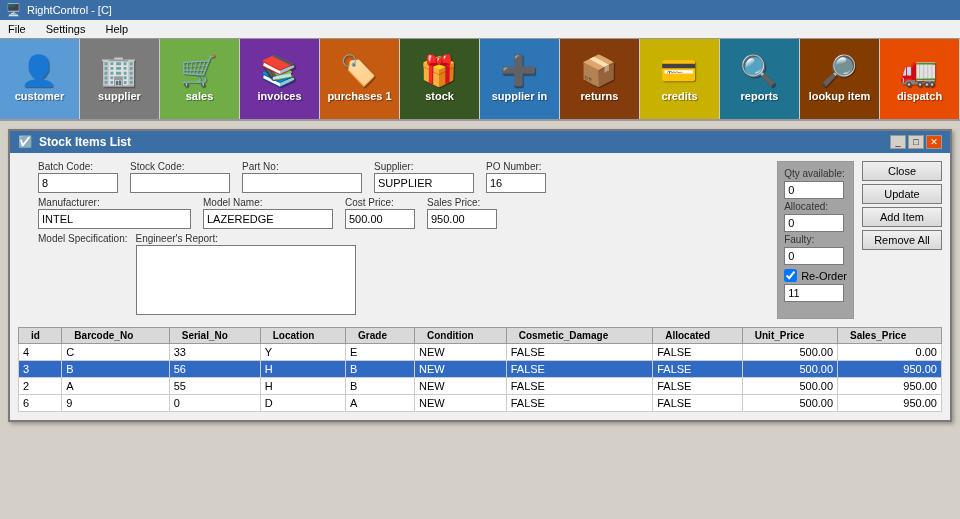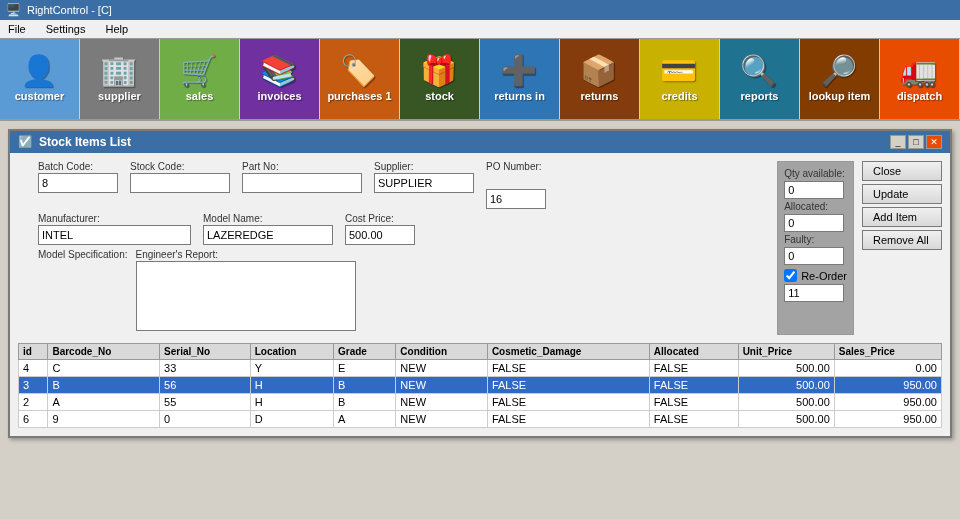--- a/index.html
+++ b/index.html
@@ -52,30 +52,30 @@
     .textarea-group textarea { border: 1px solid #7a7a7a; background: white; font-size: 11px; resize: none; }
 
     .text-areas-row { display: flex; gap: 8px; margin-bottom: 4px; }
 
     
     .right-panel { border: 1px solid #999; background: #a3a3a3; padding: 6px; display: flex; flex-direction: column; gap: 2px; }
     .field-label { font-size: 10px; color: #333; }
     .field-value { border: 1px solid #7a7a7a; background: white; height: 18px; width: 60px; padding: 1px 3px; font-size: 11px; }
     .checkbox-row { display: flex; align-items: flex-end; gap: 4px; margin-top: 2px; }
     .right-buttons { display: flex; flex-direction: column; gap: 3px; margin-left: 8px; }
-    .right-btn { border: 1px solid #7a7a7a; background: linear-gradient(to bottom, #f0f0f0, #d8d8d8); padding: 3px 10px; font-size: 11px; cursor: pointer; width: 80px; text-align: left; }
+    .right-btn { border: 1px solid #7a7a7a; background: linear-gradient(to bottom, #f0f0f0, #d8d8d8); padding: 3px 10px; font-size: 11px; cursor: pointer; width: 80px; text-align: center; }
     .right-btn:disabled { color: #999; }
 
     .right-side { display: flex; }
 
     
     .table-area { padding: 0 8px 8px 8px; }
     table { width: 100%; border-collapse: collapse; font-size: 11px; }
     thead tr { background: #d9d9d9; }
-    th { border: 1px solid #999; padding: 2px 4px; text-align: left; font-weight: bold; font-size: 10px; white-space: nowrap; }
+    th { border: 1px solid #999; padding: 2px 12px; text-align: left; font-weight: bold; font-size: 10px; white-space: nowrap; }
     td { border: 1px solid #ccc; padding: 2px 4px; white-space: nowrap; }
     tr.normal { background: white; }
     tr.selected { background: #316ac5; color: white; }
 
     .toolbar-icon { font-size: 30px; line-height: 1; }
   </style>
 </head>
 <body>
 
 <div class="title-bar">
@@ -111,21 +111,21 @@
   <button class="toolbar-btn btn-purchases">
     <span class="toolbar-icon">🏷️</span>
     <span class="label">purchases 1</span>
   </button>
   <button class="toolbar-btn btn-stock">
     <span class="toolbar-icon">🎁</span>
     <span class="label">stock</span>
   </button>
   <button class="toolbar-btn btn-booking">
     <span class="toolbar-icon">➕</span>
-    <span class="label">returns in</span>
+    <span class="label">supplier in</span>
   </button>
   <button class="toolbar-btn btn-returns">
     <span class="toolbar-icon">📦</span>
     <span class="label">returns</span>
   </button>
   <button class="toolbar-btn btn-credits">
     <span class="toolbar-icon">💳</span>
     <span class="label">credits</span>
   </button>
   <button class="toolbar-btn btn-reports">
@@ -173,36 +173,40 @@
           <div class="form-group">
             <label>Part No:</label>
             <input type="text" style="width: 120px;" value="">
           </div>
           <div class="form-group">
             <label>Supplier:</label>
             <input type="text" style="width: 100px;" value="SUPPLIER">
           </div>
           <div class="form-group">
             <label>PO Number:</label>
-            <input type="text" style="width: 60px; margin-top: 16px;" value="16">
+            <input type="text" style="width: 60px;" value="16">
           </div>
         </div>
 
         <div class="form-row">
           <div class="form-group">
             <label>Manufacturer:</label>
             <input type="text" style="width: 153px;" value="INTEL">
           </div>
           <div class="form-group">
             <label>Model Name:</label>
             <input type="text" style="width: 130px;" value="LAZEREDGE">
           </div>
           <div class="form-group">
             <label>Cost Price:</label>
             <input type="text" style="width: 70px;" value="500.00">
+          </div>
+          <div class="form-group">
+            <label>Sales Price:</label>
+            <input type="text" style="width: 70px;" value="950.00">
           </div>
         </div>
 
         <div class="text-areas-row">
           <div class="textarea-group">
             <label>Model Specification:</label>
           </div>
           <div class="textarea-group">
             <label>Engineer's Report:</label>
             <textarea style="width: 220px; height: 70px;"></textarea>

